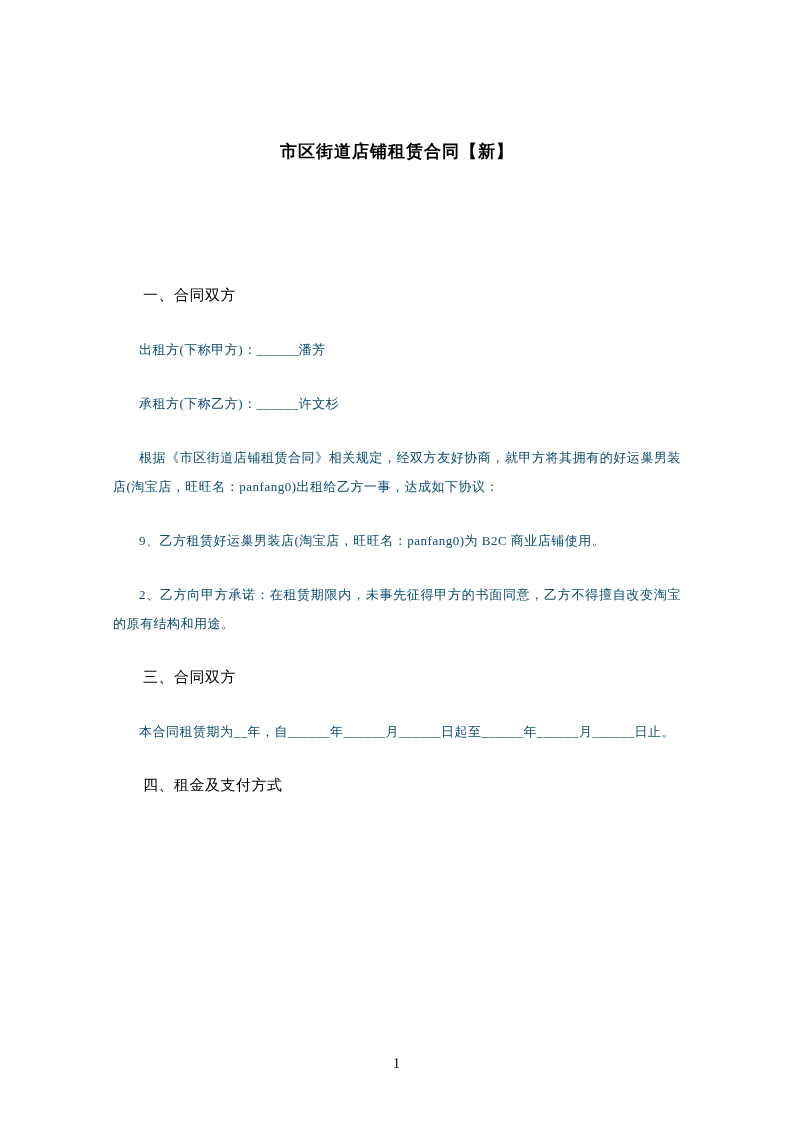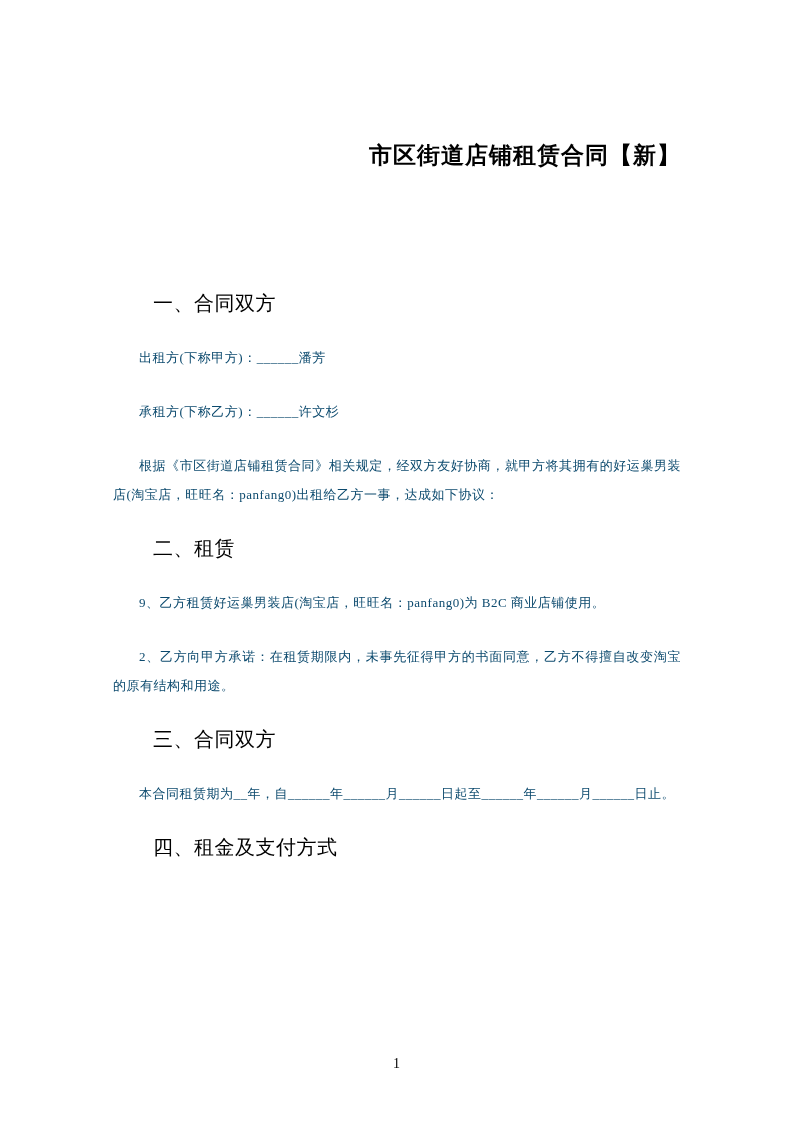--- a/index.html
+++ b/index.html
@@ -17,40 +17,40 @@
     overflow: hidden;
   }
   .content {
     position: absolute;
     top: 140px;
     left: 113px;
     width: 568px;
   }
   .doc-title {
     margin: 0 0 118px 0;
-    text-align: right;
+    text-align: center;
     font-family: "Liberation Sans", sans-serif;
     font-weight: bold;
-    font-size: 23px;
+    font-size: 17px;
     letter-spacing: 1px;
     color: #000000;
   }
   .para {
     margin: 0 0 25px 0;
     font-size: 13px;
     line-height: 29px;
     letter-spacing: 0.5px;
     text-align: justify;
     text-indent: 2em;
     color: #0c4a6e;
     word-break: break-all;
   }
   .section-heading {
     margin: 0 0 25px 0;
-    font-size: 20px;
+    font-size: 15px;
     line-height: 29px;
     letter-spacing: 0.5px;
     text-indent: 2em;
     color: #000000;
   }
   .page-number {
     position: absolute;
     bottom: 50px;
     left: 0;
     width: 100%;
@@ -69,21 +69,20 @@
 
     <p class="section-heading">一、合同双方</p>
 
     <p class="para">出租方(下称甲方)：______潘芳</p>
 
     <p class="para">承租方(下称乙方)：______许文杉</p>
 
     <p class="para">根据《市区街道店铺租赁合同》相关规定，经双方友好协商，就甲方将其拥有的好运巢男装店(淘宝店，旺旺名：panfang0)出租给乙方一事，达成如下协议：</p>
 
 
-    <p class="section-heading">二、租赁</p>
 
     <p class="para">9、乙方租赁好运巢男装店(淘宝店，旺旺名：panfang0)为 B2C 商业店铺使用。</p>
 
     <p class="para">2、乙方向甲方承诺：在租赁期限内，未事先征得甲方的书面同意，乙方不得擅自改变淘宝的原有结构和用途。</p>
 
     <p class="section-heading">三、合同双方</p>
 
     <p class="para">本合同租赁期为__年，自______年______月______日起至______年______月______日止。</p>
 
     <p class="section-heading">四、租金及支付方式</p>

